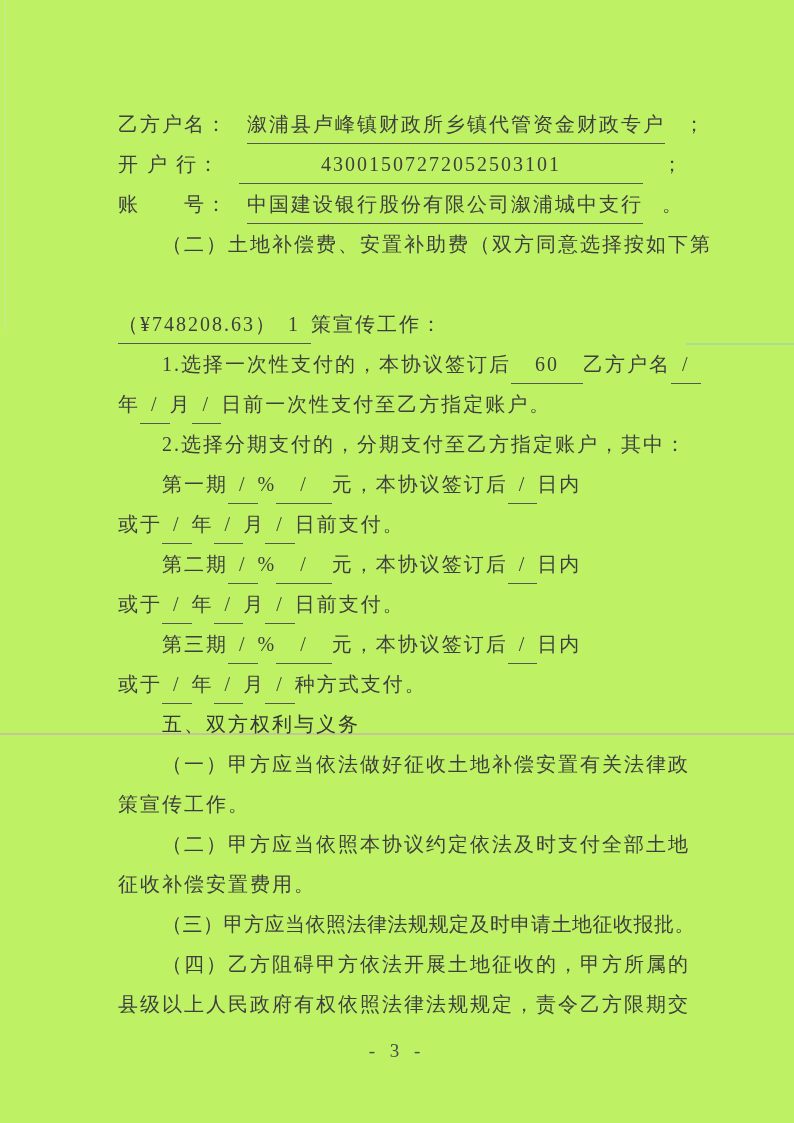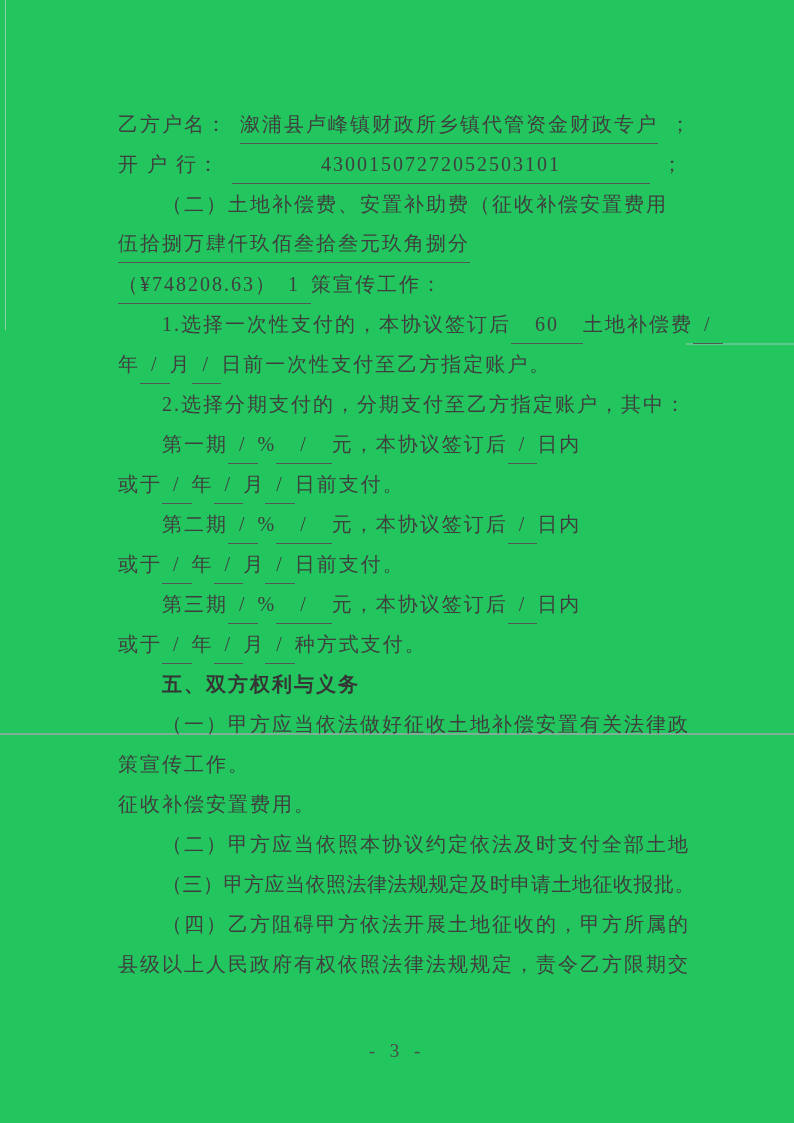--- a/index.html
+++ b/index.html
@@ -11,47 +11,47 @@
     height: 1123px;
     position: relative;
     background: #ffffff;
     overflow: hidden;
     font-family: "Liberation Serif", "DejaVu Serif", serif;
     color: #3f3f3f;
   }
   .page {
     position: absolute;
     inset: 0;
-    background: #22c55e;
+    background: #bef264;
   }
   .doc-body {
     position: absolute;
     left: 118px;
     top: 104px;
     width: 566px;
   }
   .line {
     display: flex;
     align-items: baseline;
     white-space: nowrap;
     height: 40px;
     line-height: 40px;
     font-size: 20px;
     letter-spacing: 2px;
   }
   .line.indent { padding-left: 44px; }
   .line.tight { letter-spacing: 0.5px; }
-  .line.heading { font-weight: bold; color: #353535; }
+  .line.heading { font-weight: normal; color: #353535; }
   .seg { line-height: 40px; }
   .fill {
     border-bottom: 1.5px solid #565656;
     text-align: center;
     line-height: 38px;
   }
-  .grow { flex: 1 1 auto; margin: 0 12px; }
+  .grow { flex: 1 1 auto; margin: 0 19px; }
   .pad { padding: 0 11px; }
   .pad-wide { padding: 0 24px; }
   .page-number {
     position: absolute;
     top: 1040px;
     left: 0;
     width: 100%;
     text-align: center;
     font-size: 19px;
     letter-spacing: 5px;
@@ -98,35 +98,39 @@
       <div class="line">
         <span class="seg">乙方户名：</span>
         <span class="seg fill grow">溆浦县卢峰镇财政所乡镇代管资金财政专户</span>
         <span class="seg">；</span>
       </div>
       <div class="line">
         <span class="seg">开 户 行：</span>
         <span class="seg fill grow">43001507272052503101</span>
         <span class="seg">；</span>
       </div>
-      <div class="line indent">
-        <span class="seg">（二）土地补偿费、安置补助费（征收补偿安置费用</span>
-      </div>
-      <div class="line">
-        <span class="seg fill">伍拾捌万肆仟玖佰叁拾叁元玖角捌分</span>
+      <div class="line">
+        <span class="seg">账　　号：</span>
+        <span class="seg fill grow">中国建设银行股份有限公司溆浦城中支行</span>
+        <span class="seg">。</span>
+      </div>
+      <div class="line indent">
+        <span class="seg">（二）土地补偿费、安置补助费（双方同意选择按如下第</span>
+      </div>
+      <div class="line">
       </div>
       <div class="line">
         <span class="seg fill">（¥748208.63）</span>
         <span class="seg fill pad">1</span>
         <span class="seg">策宣传工作：</span>
       </div>
       <div class="line indent">
         <span class="seg">1.选择一次性支付的，本协议签订后</span>
         <span class="seg fill pad-wide">60</span>
-        <span class="seg">土地补偿费</span>
+        <span class="seg">乙方户名</span>
         <span class="seg fill pad">/</span>
       </div>
       <div class="line">
         <span class="seg">年</span>
         <span class="seg fill pad">/</span>
         <span class="seg">月</span>
         <span class="seg fill pad">/</span>
         <span class="seg">日前一次性支付至乙方指定账户。</span>
       </div>
       <div class="line indent">
@@ -188,25 +192,25 @@
       </div>
       <div class="line indent heading">
         <span class="seg">五、双方权利与义务</span>
       </div>
       <div class="line indent">
         <span class="seg">（一）甲方应当依法做好征收土地补偿安置有关法律政</span>
       </div>
       <div class="line">
         <span class="seg">策宣传工作。</span>
       </div>
+      <div class="line indent">
+        <span class="seg">（二）甲方应当依照本协议约定依法及时支付全部土地</span>
+      </div>
       <div class="line">
         <span class="seg">征收补偿安置费用。</span>
-      </div>
-      <div class="line indent">
-        <span class="seg">（二）甲方应当依照本协议约定依法及时支付全部土地</span>
       </div>
       <div class="line indent tight">
         <span class="seg">（三）甲方应当依照法律法规规定及时申请土地征收报批。</span>
       </div>
       <div class="line indent">
         <span class="seg">（四）乙方阻碍甲方依法开展土地征收的，甲方所属的</span>
       </div>
       <div class="line">
         <span class="seg">县级以上人民政府有权依照法律法规规定，责令乙方限期交</span>
       </div>

